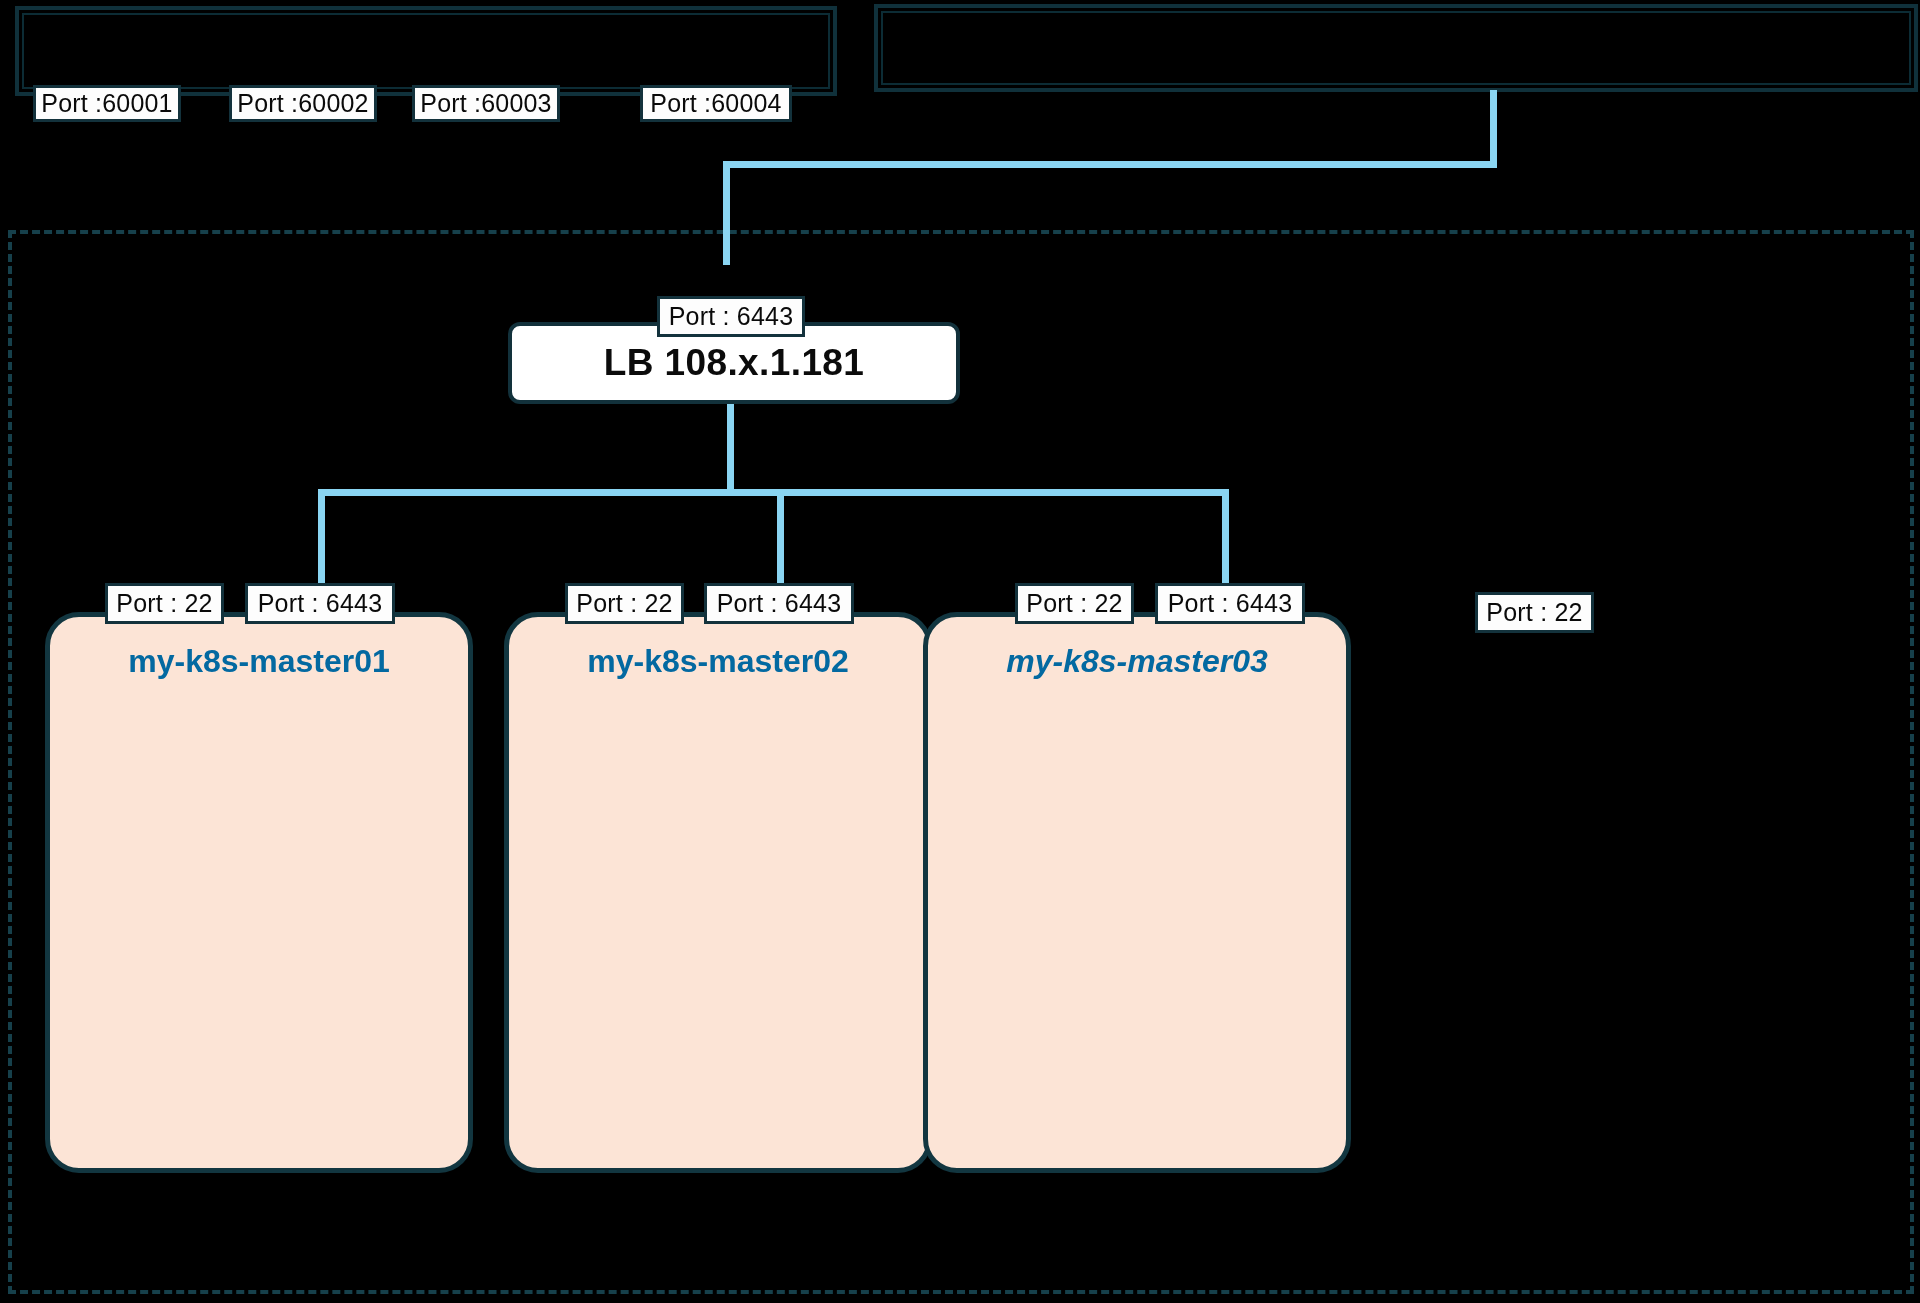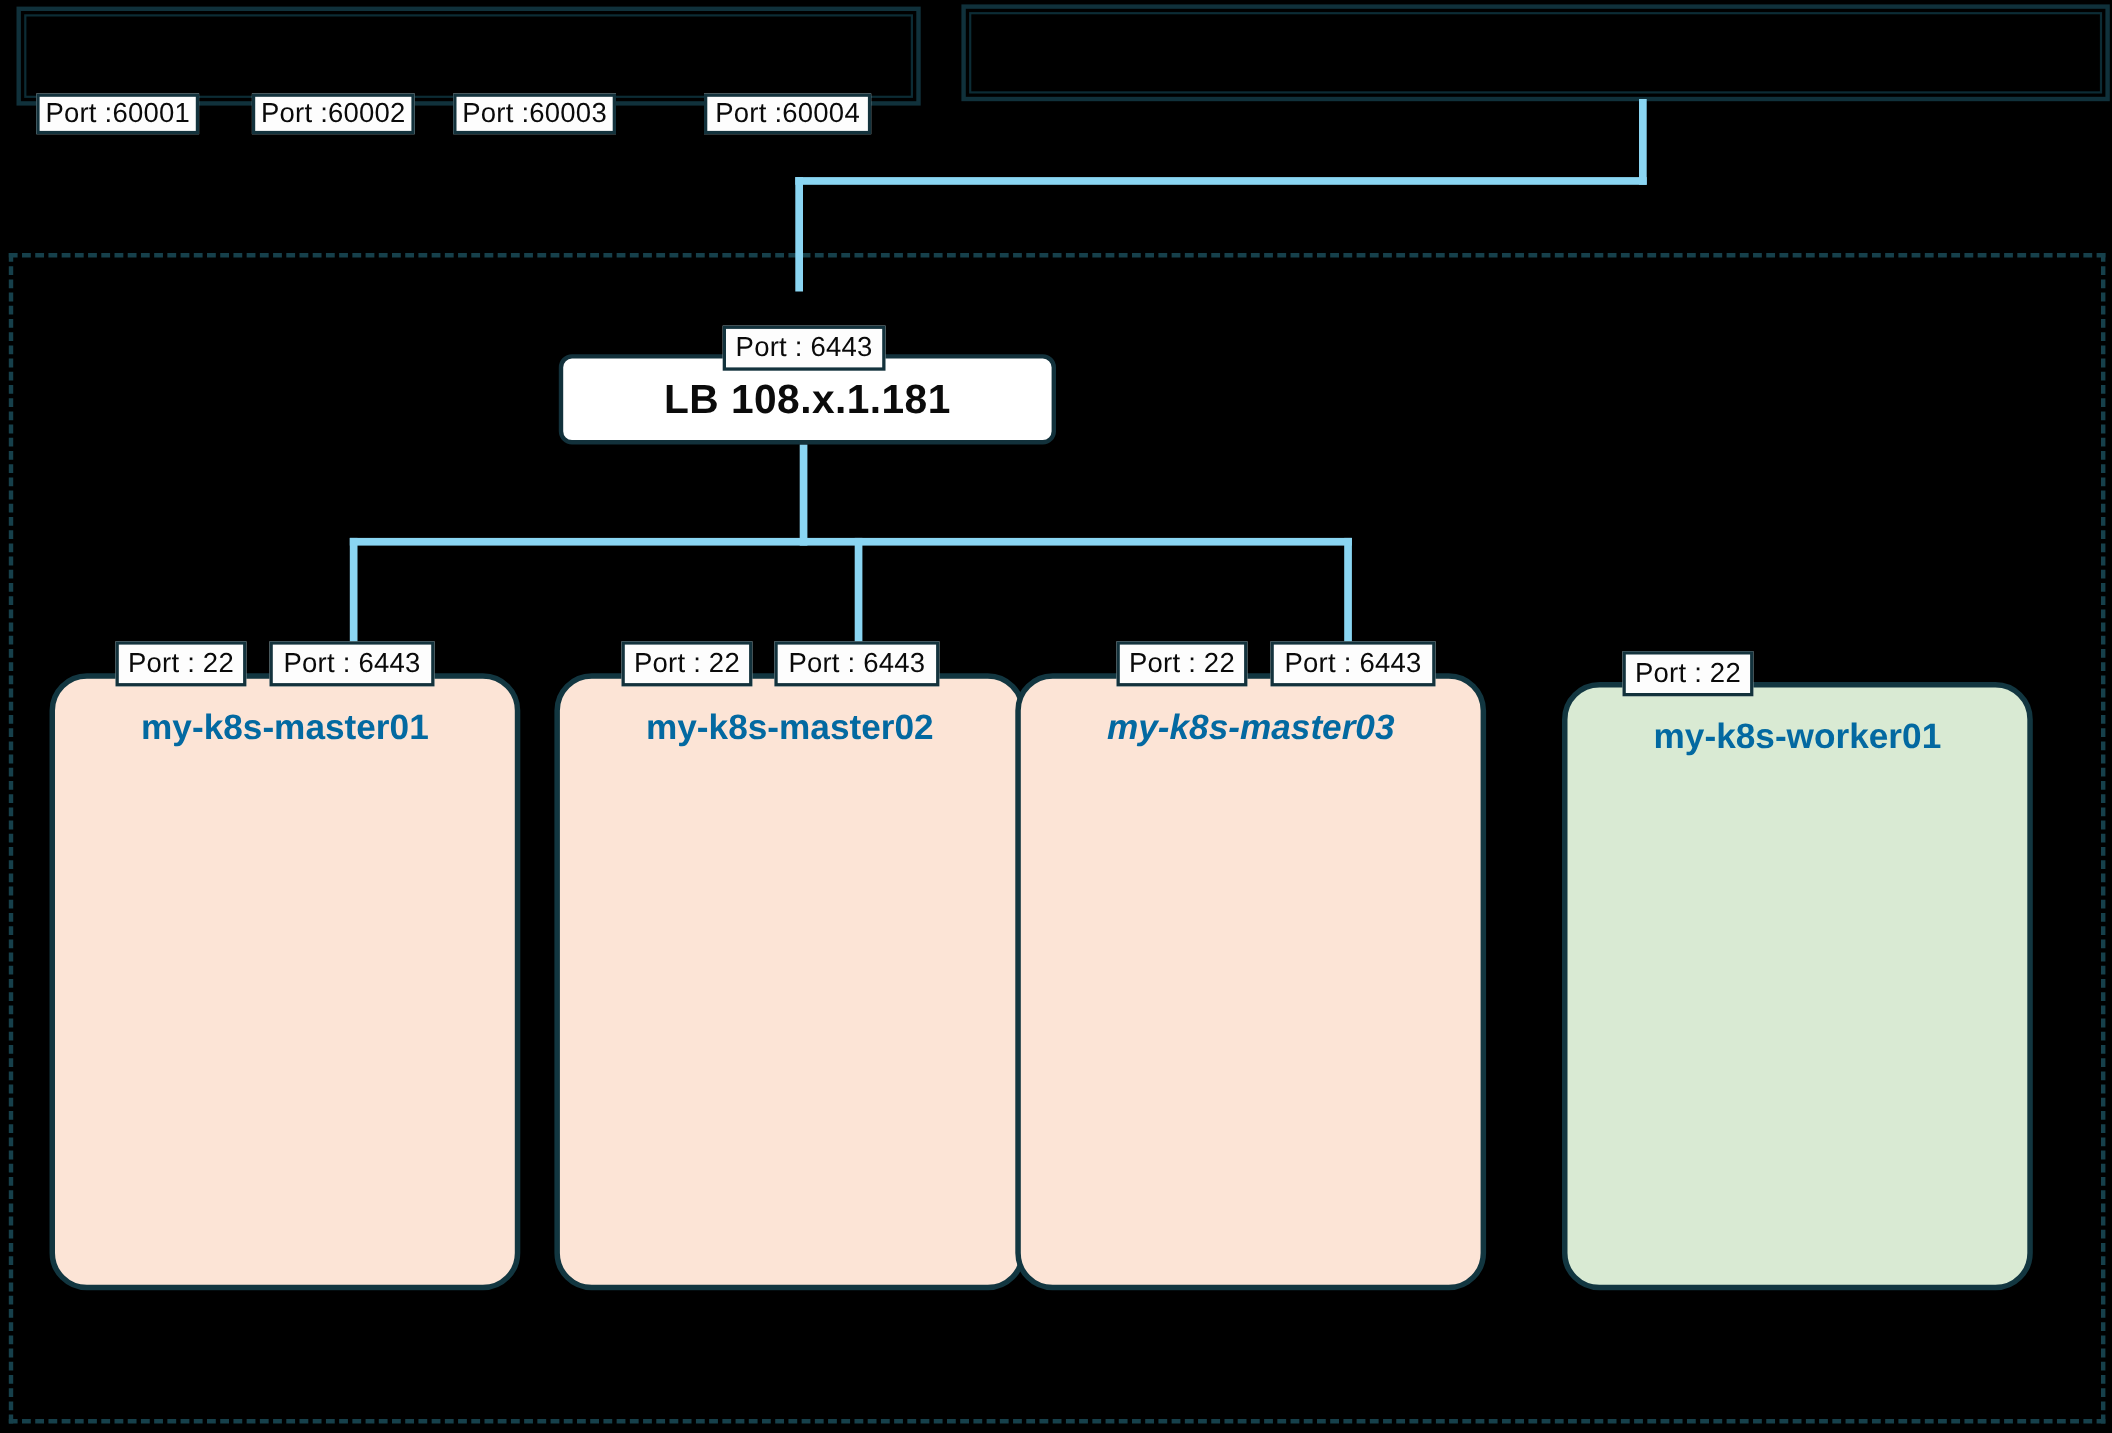--- a/index.html
+++ b/index.html
@@ -151,18 +151,15 @@
   </div>
   <div class="port-label" style="left:565px; top:583px; width:119px; height:41px;">Port : 22</div>
   <div class="port-label" style="left:704px; top:583px; width:150px; height:41px;">Port : 6443</div>
 
   <div class="node master" style="left:923px;font-style:italic;">
     <span class="node-title">my-k8s-master03</span>
   </div>
   <div class="port-label" style="left:1015px; top:583px; width:119px; height:41px;">Port : 22</div>
   <div class="port-label" style="left:1155px; top:583px; width:150px; height:41px;">Port : 6443</div>
 
-  <div class="node worker" style="left:1420px; top:620px; height:553px;">
-    <span class="node-title">my-k8s-worker01</span>
-  </div>
   <div class="port-label" style="left:1475px; top:592px; width:119px; height:41px;">Port : 22</div>
 
 </div>
 
 </body></html>

